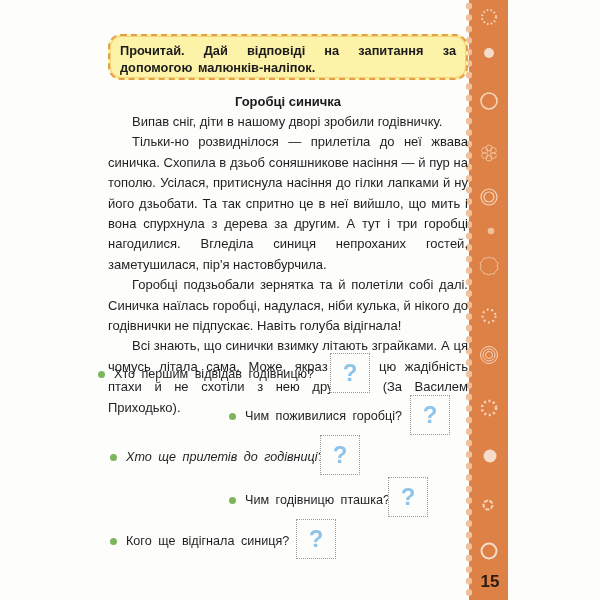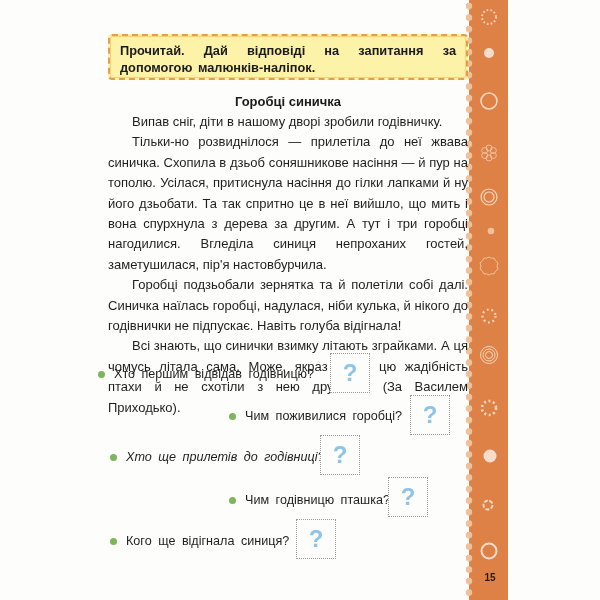--- a/index.html
+++ b/index.html
@@ -18,28 +18,28 @@
     position: absolute; left: 463px; top: 0; width: 12px; height: 600px;
     background-image: radial-gradient(circle at 6px 6px, #f0c09a 3.2px, transparent 3.6px);
     background-size: 12px 11.5px;
     background-repeat: repeat-y;
   }
   .deco { position: absolute; left: 478px; width: 22px; height: 22px; }
   .deco svg { width: 22px; height: 22px; display: block; }
   .page-num {
     position: absolute; left: 478px; top: 572px; width: 24px;
     font-family: "Liberation Sans", sans-serif; font-weight: bold;
-    font-size: 10px; color: #2a1a10; text-align: center;
+    font-size: 17px; color: #2a1a10; text-align: center;
   }
 
   .task-box {
     position: absolute; left: 108px; top: 34px; width: 360px; height: 46px;
     background: #fdf3a8;
     border: 2px dashed #e3a046;
-    border-radius: 4px;
+    border-radius: 13px;
     box-shadow: 0 0 0 1px #f6d27a inset;
     box-sizing: border-box;
     padding: 6px 10px;
   }
   .task-text {
     font-family: "Liberation Sans", sans-serif; font-weight: bold;
     font-size: 12.8px; line-height: 17px; color: #1b1b1b;
     text-align: justify; word-spacing: 2px;
   }
 

